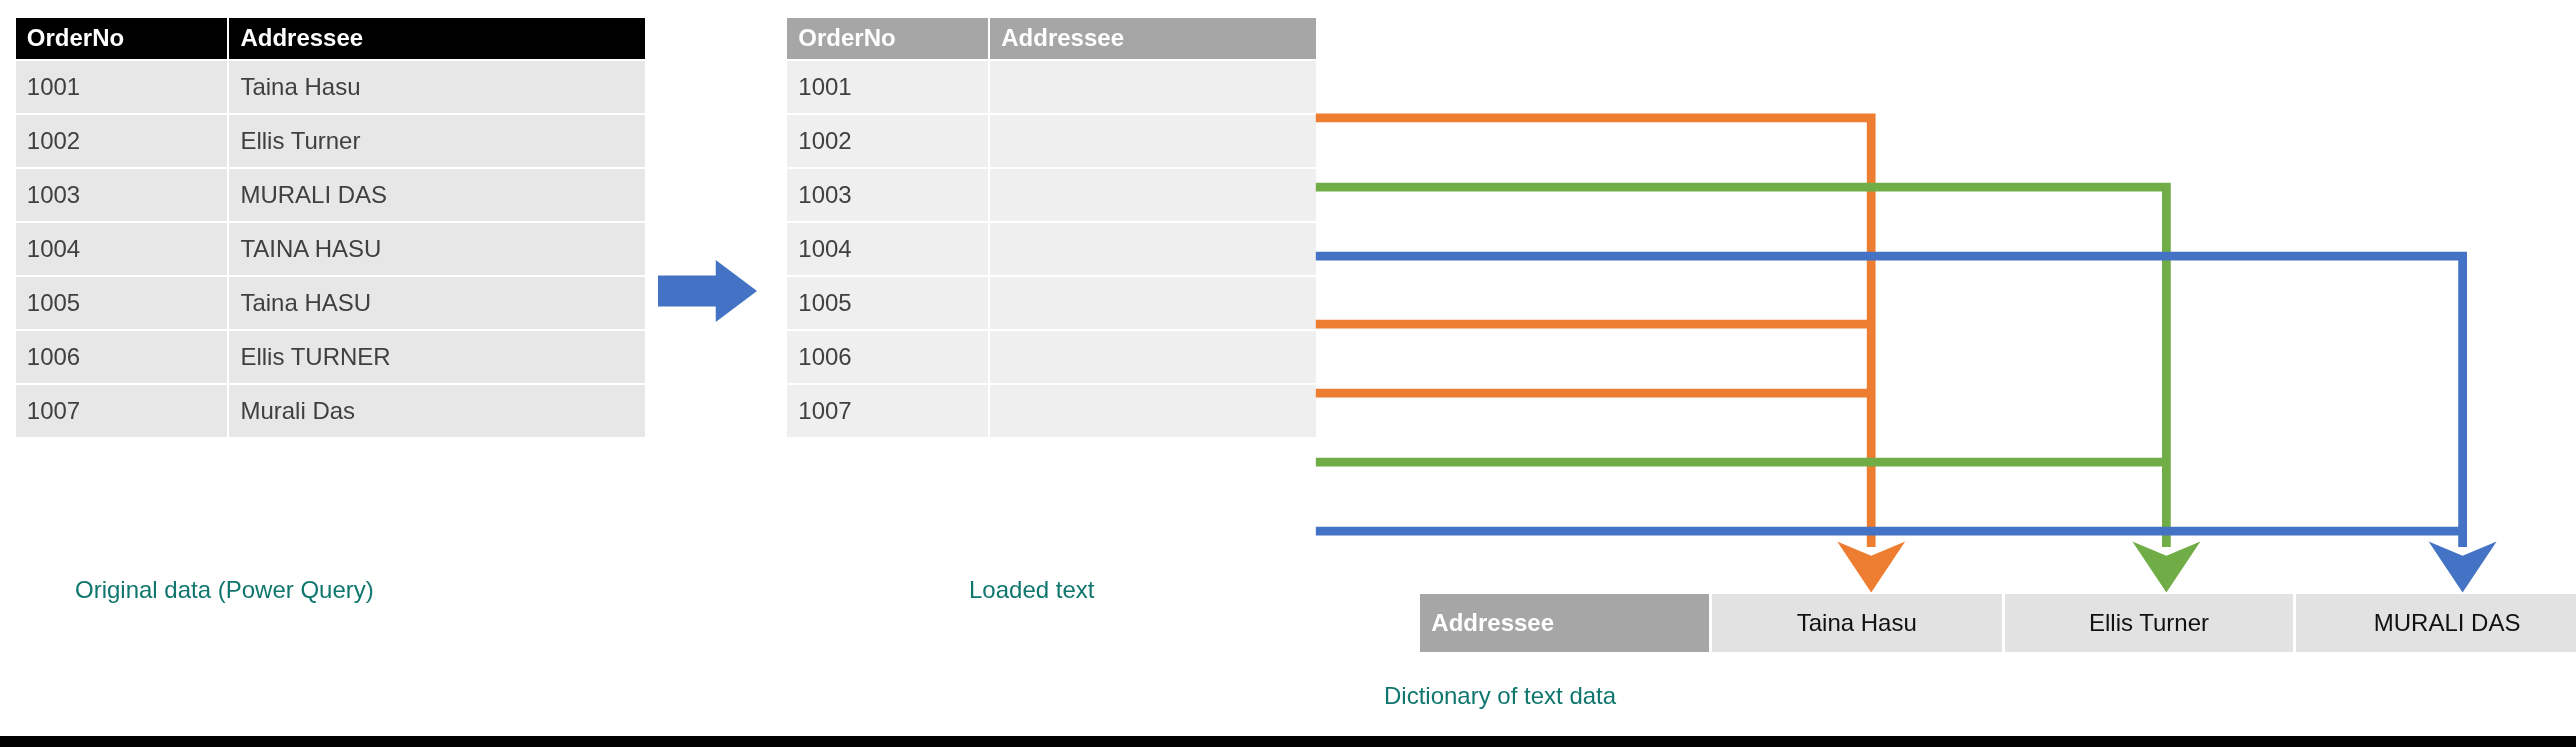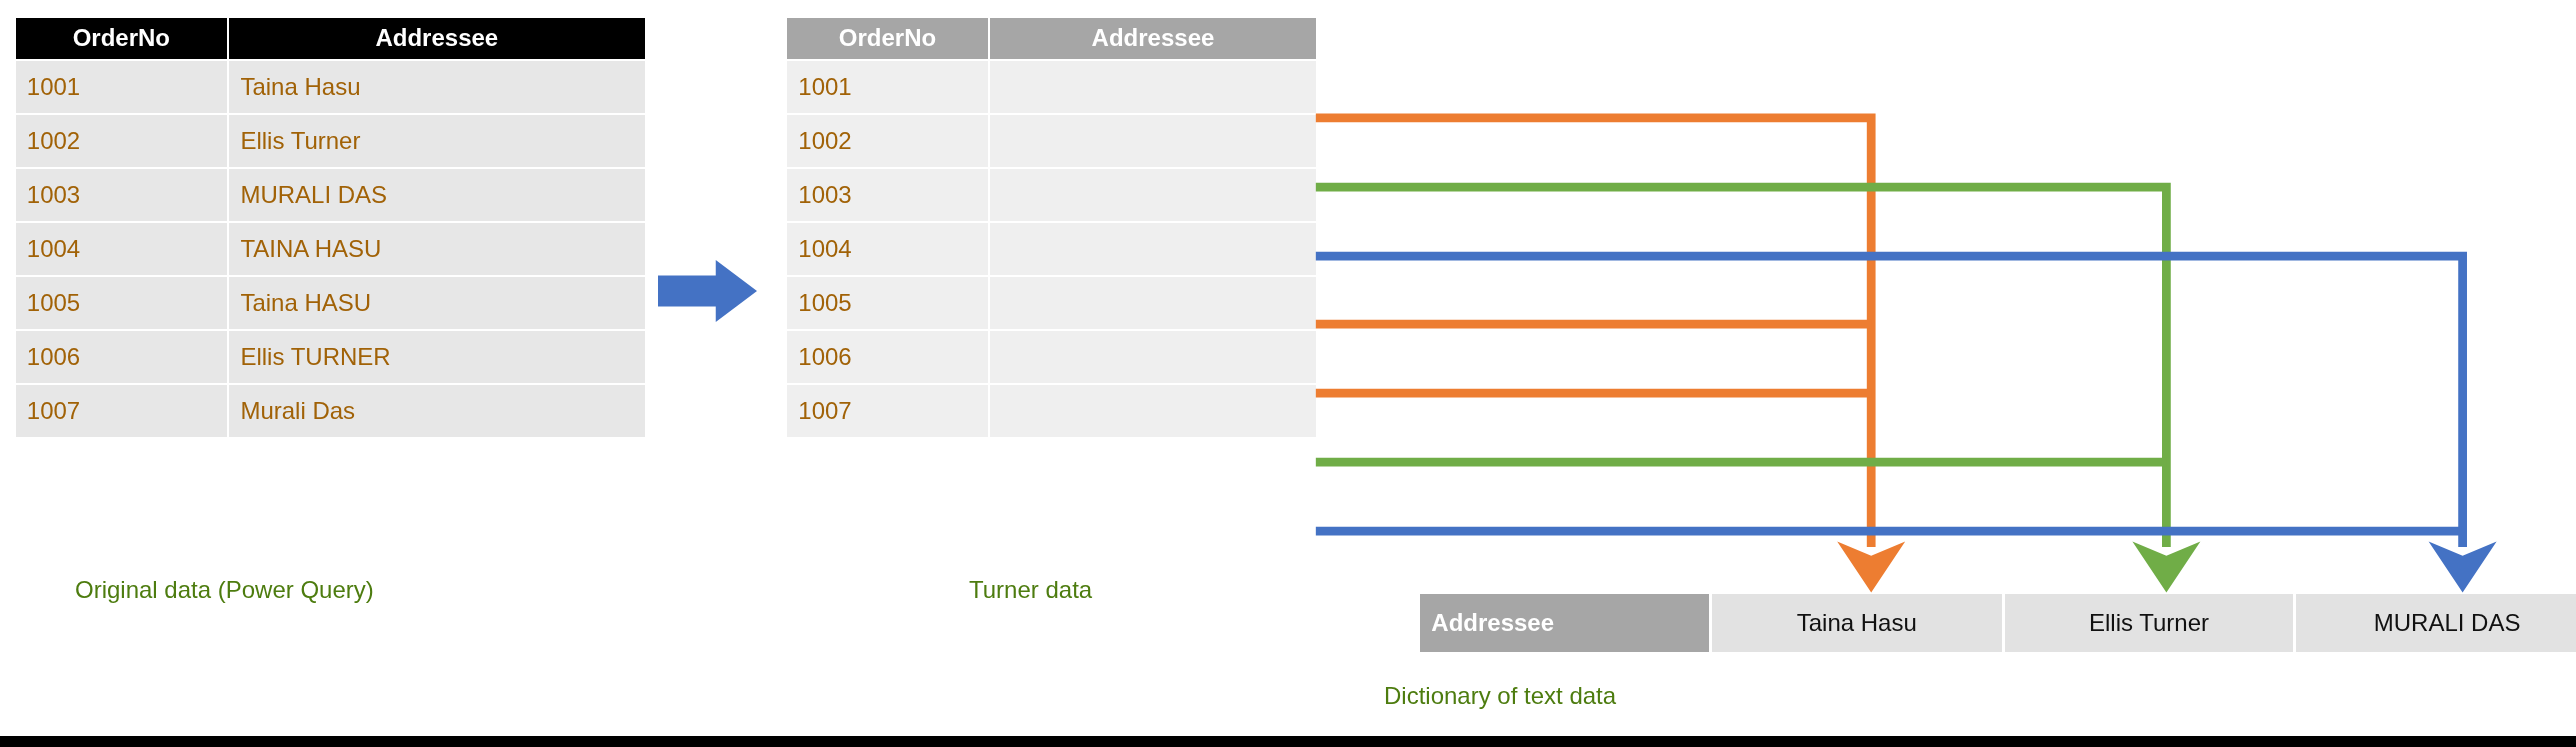--- a/index.html
+++ b/index.html
@@ -6,22 +6,22 @@
   body{
     width:2626px;height:747px;position:relative;overflow:hidden;
     font-family:"Liberation Sans","DejaVu Sans",sans-serif;
     -webkit-font-smoothing:antialiased;
   }
   .stage{position:absolute;inset:0;}
 
   
   .tbl{position:absolute;border-collapse:separate;border-spacing:0;}
   .tbl td,.tbl th{padding:0 11.3px;vertical-align:middle;text-align:left;
-    font-weight:400;font-size:24px;color:#a16207;line-height:1;}
-  .tbl th{font-weight:700;color:#ffffff;font-size:24px;text-align:center;}
+    font-weight:400;font-size:24px;color:#404040;line-height:1;}
+  .tbl th{font-weight:700;color:#ffffff;font-size:24px;}
 
   
   #tbl-original{left:15.5px;top:17.5px;width:629px;}
   #tbl-original th{background:#000000;height:41px;}
   #tbl-original th.sep{border-left:2.6px solid #ffffff;}
   #tbl-original td{background:#e7e7e7;height:52px;
     border-top:2.6px solid #ffffff;}
   #tbl-original td.sep{border-left:2.6px solid #ffffff;}
   #tbl-original .c-order{width:201px;}
   #tbl-original .c-addr{width:428px;}
@@ -42,21 +42,21 @@
     font-size:24px;color:#111111;text-align:center;padding:0 5.2px;}
   #tbl-dict td.hdr{background:#a6a6a6;color:#ffffff;font-weight:700;
     text-align:left;padding-left:11.3px;}
   #tbl-dict td.sep{border-left:3.1px solid #ffffff;}
   #tbl-dict .d0{width:283px;}
   #tbl-dict .d1{width:296px;}
   #tbl-dict .d2{width:293px;}
   #tbl-dict .d3{width:306px;}
 
   
-  .caption{position:absolute;font-size:24px;color:#4d7c0f;
+  .caption{position:absolute;font-size:24px;color:#0f766e;
     white-space:nowrap;line-height:1;}
   #cap-original{left:75px;top:578px;}
   #cap-loaded{left:969px;top:578px;}
   #cap-dict{left:1384px;top:684px;}
 
   
   #arrow-process{position:absolute;left:658px;top:260px;
     width:99px;height:62px;}
 
   
@@ -149,21 +149,21 @@
       <tr>
         <td class="c-order">1006</td>
         <td class="c-addr sep"></td>
       </tr>
       <tr>
         <td class="c-order">1007</td>
         <td class="c-addr sep"></td>
       </tr>
     </tbody>
   </table>
-  <div class="caption" id="cap-loaded">Turner data</div>
+  <div class="caption" id="cap-loaded">Loaded text</div>
 
   <svg id="connectors" viewBox="0 0 5097 1450">
 
     <g>
       <path d="M2554 229 H3632 V1062" fill="none" stroke="#ed7d31" stroke-width="17"></path>
       <path d="M2554 629 H3632" fill="none" stroke="#ed7d31" stroke-width="17"></path>
       <path d="M2554 763 H3632" fill="none" stroke="#ed7d31" stroke-width="17"></path>
       <polygon points="3632,1150 3566,1051 3632,1079 3698,1051" fill="#ed7d31"></polygon>
     </g>
 

